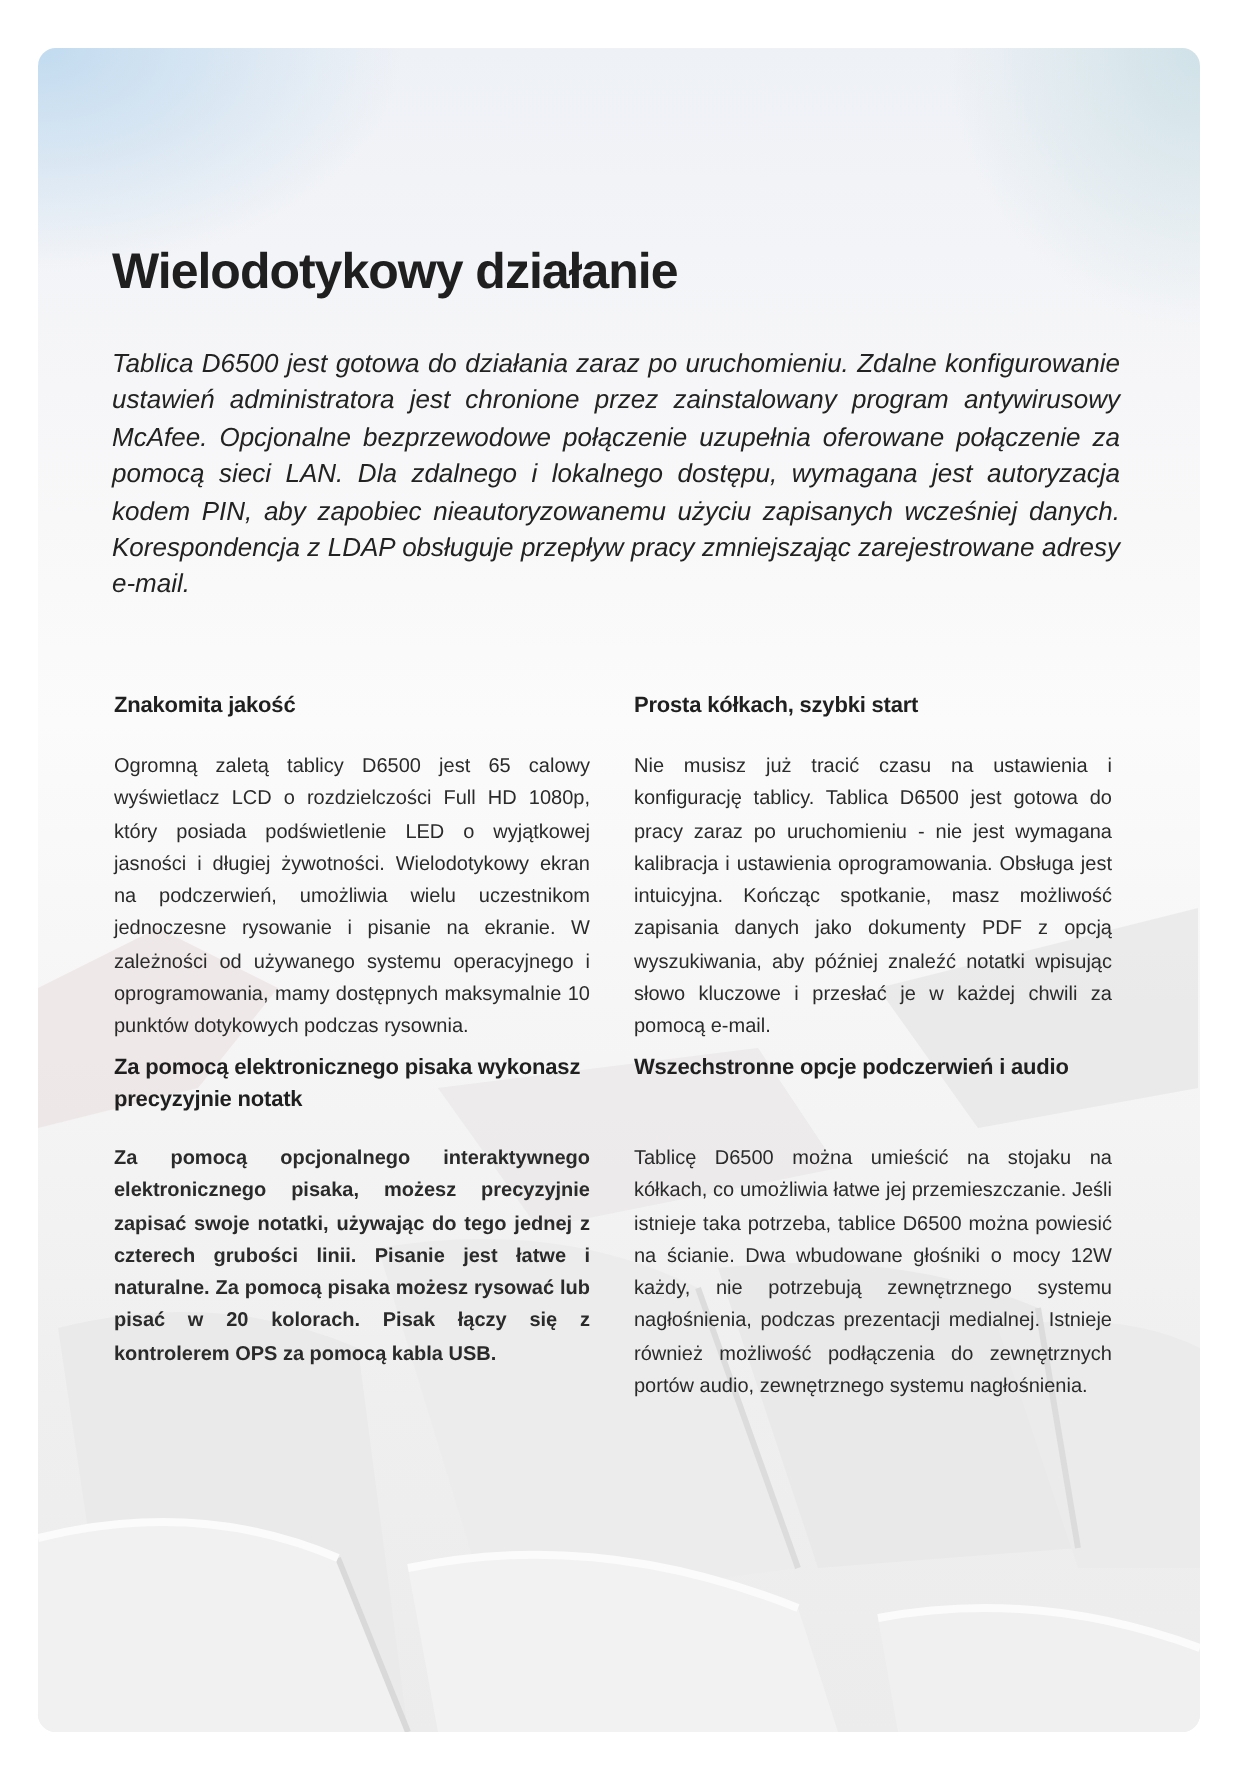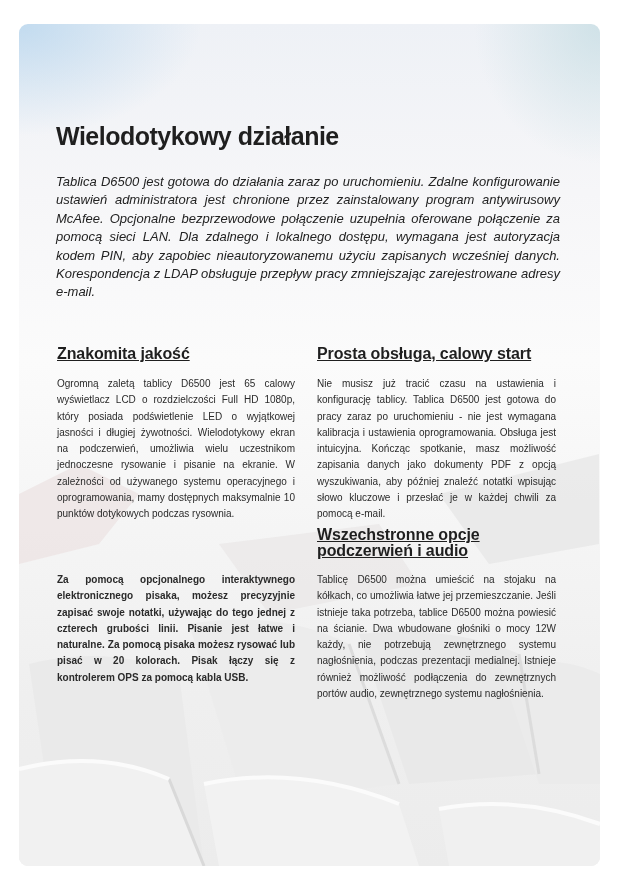--- a/index.html
+++ b/index.html
@@ -16,21 +16,21 @@
   .content { position: absolute; left: 0; top: 0; width: 581px; height: 842px; }
   .title {
     position: absolute; left: 37px; top: 98px; margin: 0;
     font-size: 25px; font-weight: bold; letter-spacing: -0.5px; color: #1f1f1f;
   }
   .intro {
     position: absolute; left: 37px; top: 149px; width: 504px; margin: 0;
     font-size: 13px; line-height: 18.4px; text-align: justify; color: #222; font-style: italic;
   }
   .sec-title {
-    position: absolute; margin: 0; font-size: 16px; font-weight: bold; line-height: 15.6px; color: #1f1f1f; letter-spacing: -0.1px; text-decoration: underline;
+    position: absolute; margin: 0; font-size: 11px; font-weight: bold; line-height: 15.6px; color: #1f1f1f; letter-spacing: -0.1px;
   }
   .sec-body {
     position: absolute; margin: 0; font-size: 10px; line-height: 16.3px; text-align: justify; color: #2a2a2a;
   }
   .left { left: 38px; width: 238px; }
   .right { left: 298px; width: 239px; }
 </style>
 </head>
 <body>
 
@@ -58,21 +58,22 @@
     <path d="M420 785 Q500 770 581 800" stroke="#fbfbfb" stroke-width="4" fill="none"></path>
   </svg>
 
   <div class="content">
     <h1 class="title">Wielodotykowy działanie</h1>
     <p class="intro">Tablica D6500 jest gotowa do działania zaraz po uruchomieniu. Zdalne konfigurowanie ustawień administratora jest chronione przez zainstalowany program antywirusowy McAfee. Opcjonalne bezprzewodowe połączenie uzupełnia oferowane połączenie za pomocą sieci LAN. Dla zdalnego i lokalnego dostępu, wymagana jest autoryzacja kodem PIN, aby zapobiec nieautoryzowanemu użyciu zapisanych wcześniej danych. Korespondencja z LDAP obsługuje przepływ pracy zmniejszając zarejestrowane adresy e-mail.</p>
 
     <h2 class="sec-title left" style="top:322px;">Znakomita jakość</h2>
     <p class="sec-body left" style="top:352px;">Ogromną zaletą tablicy D6500 jest 65 calowy wyświetlacz LCD o rozdzielczości Full HD 1080p, który posiada podświetlenie LED o wyjątkowej jasności i długiej żywotności. Wielodotykowy ekran na podczerwień, umożliwia wielu uczestnikom jednoczesne rysowanie i pisanie na ekranie. W zależności od używanego systemu operacyjnego i oprogramowania, mamy dostępnych maksymalnie 10 punktów dotykowych podczas rysownia.</p>
 
-    <h2 class="sec-title right" style="top:322px;">Prosta obsługa, calowy start</h2>
+    <h2 class="sec-title right" style="top:322px;">Prosta kółkach, szybki start</h2>
     <p class="sec-body right" style="top:352px;">Nie musisz już tracić czasu na ustawienia i konfigurację tablicy. Tablica D6500 jest gotowa do pracy zaraz po uruchomieniu - nie jest wymagana kalibracja i ustawienia oprogramowania. Obsługa jest intuicyjna. Kończąc spotkanie, masz możliwość zapisania danych jako dokumenty PDF z opcją wyszukiwania, aby później znaleźć notatki wpisując słowo kluczowe i przesłać je w każdej chwili za pomocą e-mail.</p>
 
+    <h2 class="sec-title left" style="top:503px;">Za pomocą elektronicznego pisaka wykonasz precyzyjnie notatk</h2>
     <p class="sec-body left" style="top:548px;font-weight:bold;">Za pomocą opcjonalnego interaktywnego elektronicznego pisaka, możesz precyzyjnie zapisać swoje notatki, używając do tego jednej z czterech grubości linii. Pisanie jest łatwe i naturalne. Za pomocą pisaka możesz rysować lub pisać w 20 kolorach. Pisak łączy się z kontrolerem OPS za pomocą kabla USB.</p>
 
     <h2 class="sec-title right" style="top:503px;">Wszechstronne opcje podczerwień i audio</h2>
     <p class="sec-body right" style="top:548px;">Tablicę D6500 można umieścić na stojaku na kółkach, co umożliwia łatwe jej przemieszczanie. Jeśli istnieje taka potrzeba, tablice D6500 można powiesić na ścianie. Dwa wbudowane głośniki o mocy 12W każdy, nie potrzebują zewnętrznego systemu nagłośnienia, podczas prezentacji medialnej. Istnieje również możliwość podłączenia do zewnętrznych portów audio, zewnętrznego systemu nagłośnienia.</p>
   </div>
 </div>
 
 </body></html>

